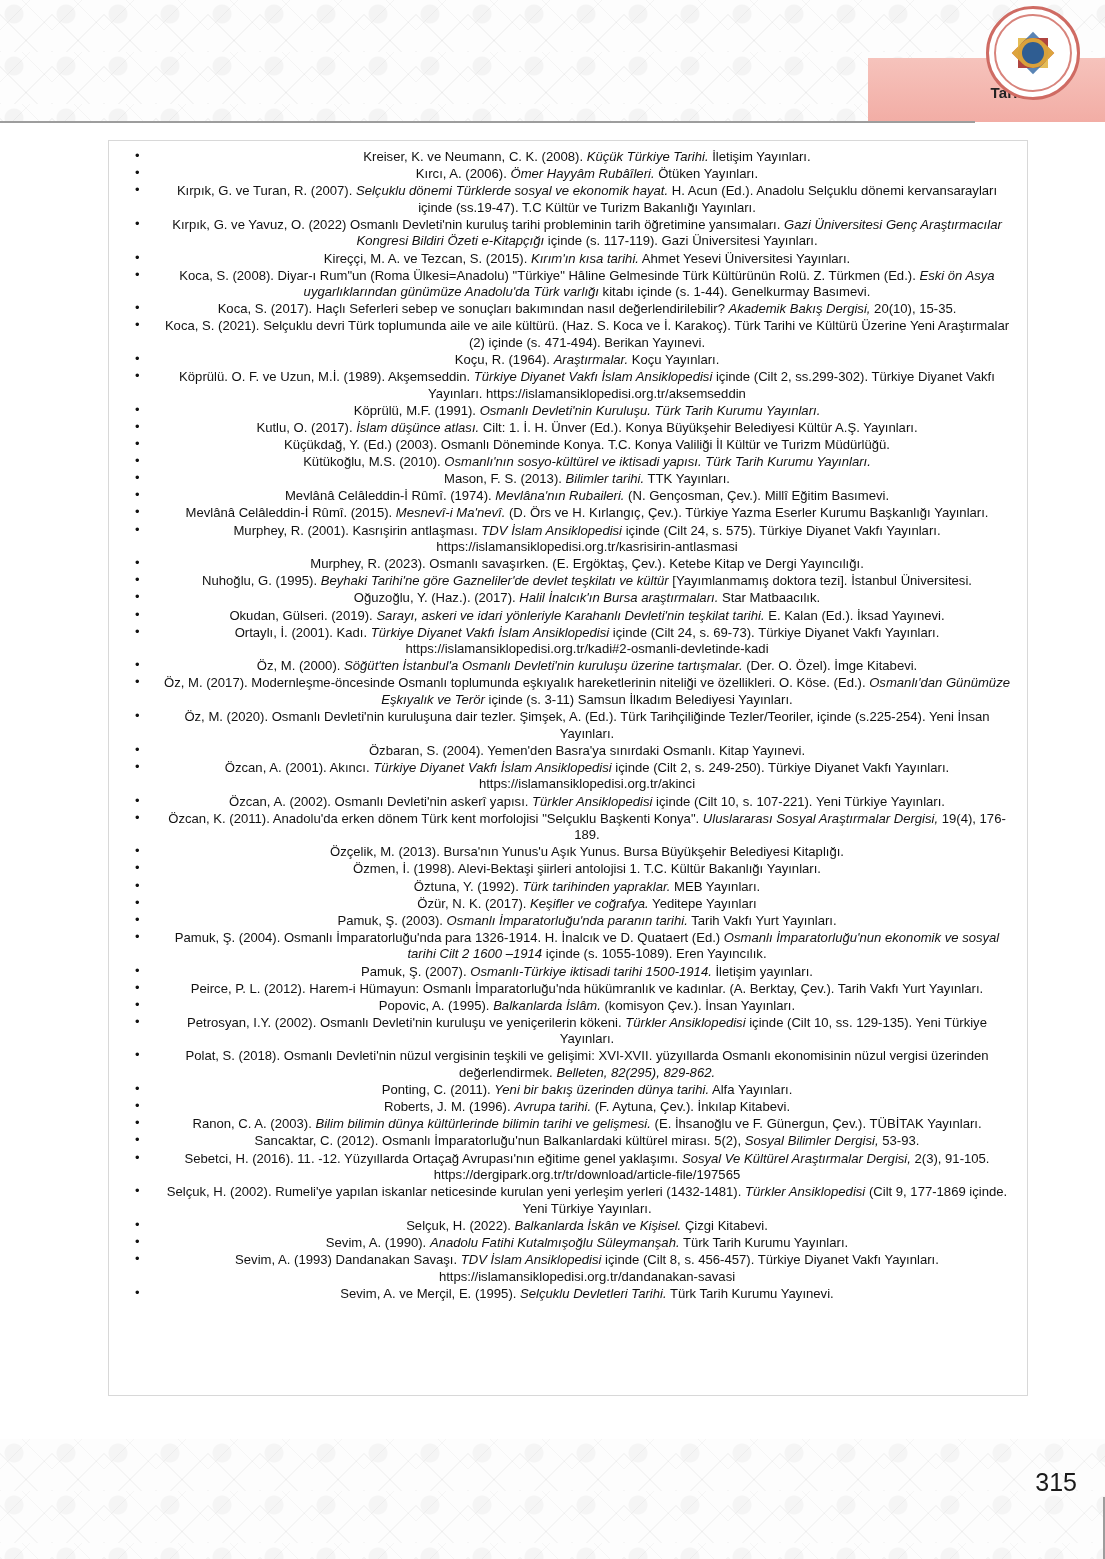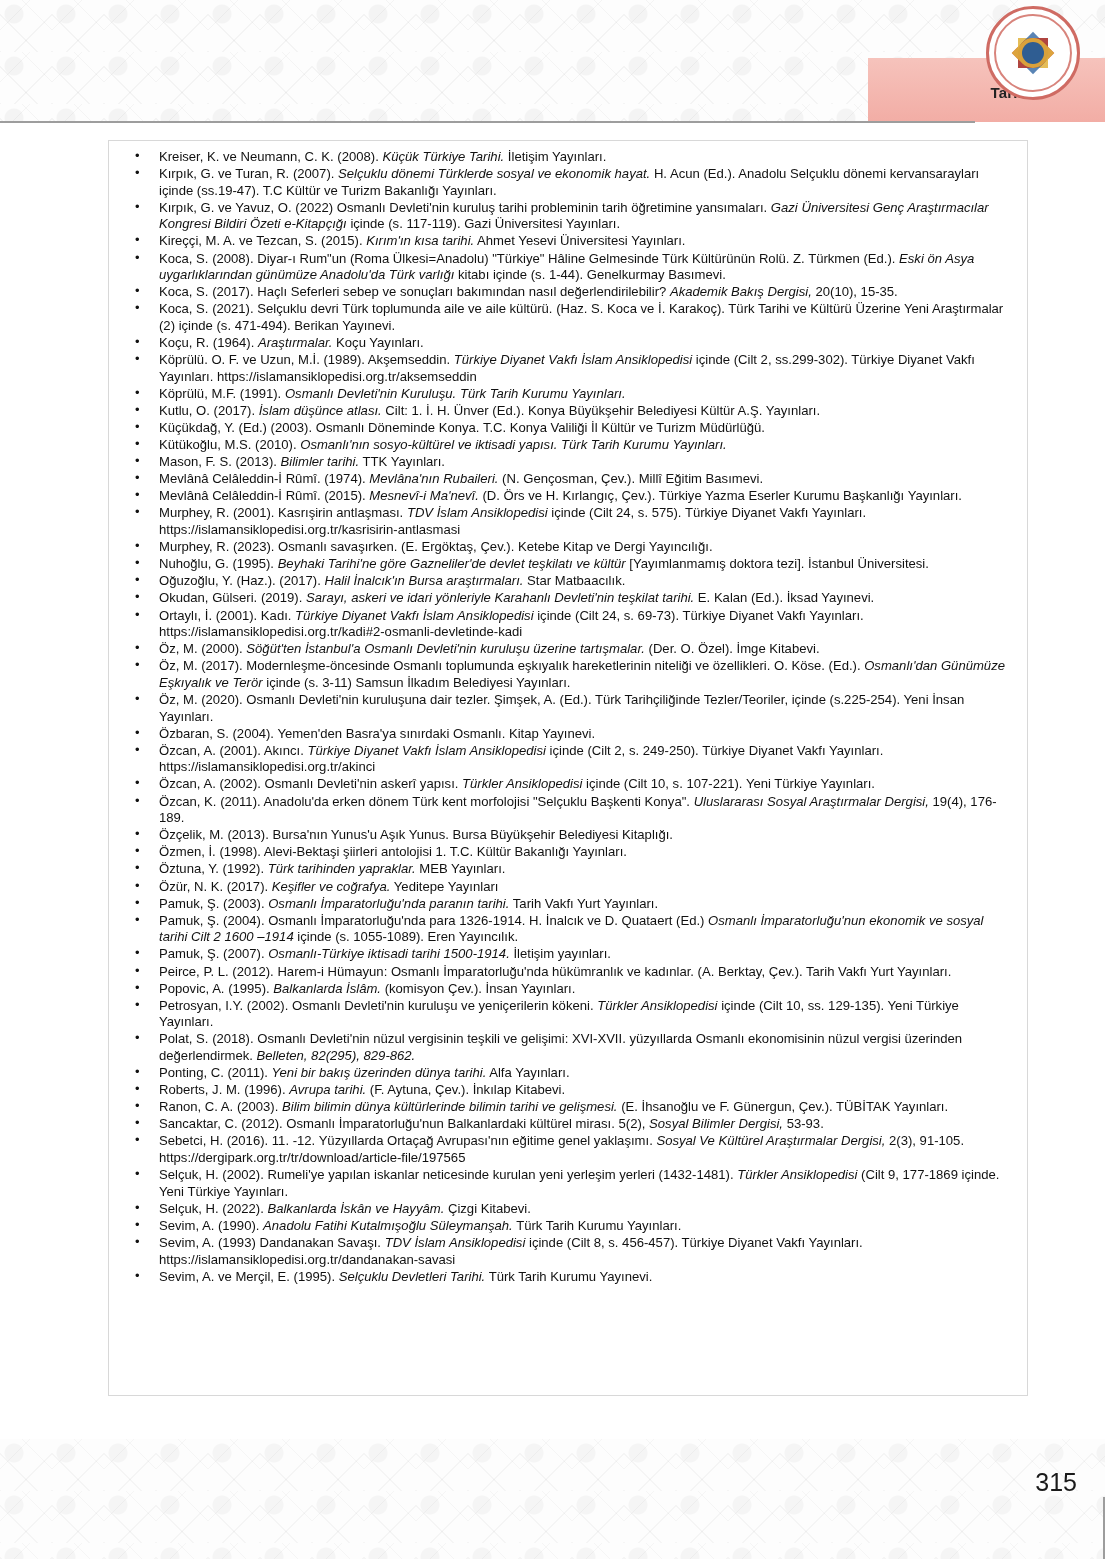--- a/index.html
+++ b/index.html
@@ -122,21 +122,21 @@
     margin: 0;
     padding: 0;
   }
   ul.refs li {
     position: relative;
     padding-left: 40px;
     margin: 0 0 0.5px 0;
     font-size: 13.1px;
     line-height: 16.6px;
     color: #111111;
-    text-align: left;
+    text-align: center;
   }
   ul.refs li::before {
     content: "•";
     position: absolute;
     left: 16px;
     top: -1px;
     font-size: 13px;
     color: #111;
   }
   ul.refs li i { font-style: italic; }
@@ -158,20 +158,21 @@
     <div class="petal p3" style="transform:rotate(90deg)"></div>
     <div class="petal" style="transform:rotate(135deg)"></div>
     <div class="petal p2" style="transform:rotate(180deg)"></div>
     <div class="petal p3" style="transform:rotate(225deg)"></div>
     <div class="core"></div>
   </div>
 
   <div class="refs-frame">
     <ul class="refs" id="ref-list">
         <li>Kreiser, K. ve Neumann, C. K. (2008). <i>Küçük Türkiye Tarihi.</i> İletişim Yayınları.</li>
+        <li>Kırcı, A. (2006). <i>Ömer Hayyâm Rubâîleri.</i> Ötüken Yayınları.</li>
         <li>Kırpık, G. ve Turan, R. (2007). <i>Selçuklu dönemi Türklerde sosyal ve ekonomik hayat.</i> H. Acun (Ed.). Anadolu Selçuklu dönemi kervansarayları içinde (ss.19-47). T.C Kültür ve Turizm Bakanlığı Yayınları.</li>
         <li>Kırpık, G. ve Yavuz, O. (2022) Osmanlı Devleti'nin kuruluş tarihi probleminin tarih öğretimine yansımaları. <i>Gazi Üniversitesi Genç Araştırmacılar Kongresi Bildiri Özeti e-Kitapçığı</i> içinde (s. 117-119). Gazi Üniversitesi Yayınları.</li>
         <li>Kireççi, M. A. ve Tezcan, S. (2015). <i>Kırım'ın kısa tarihi.</i> Ahmet Yesevi Üniversitesi Yayınları.</li>
         <li>Koca, S. (2008). Diyar-ı Rum"un (Roma Ülkesi=Anadolu) "Türkiye" Hâline Gelmesinde Türk Kültürünün Rolü. Z. Türkmen (Ed.). <i>Eski ön Asya uygarlıklarından günümüze Anadolu'da Türk varlığı</i> kitabı içinde (s. 1-44). Genelkurmay Basımevi.</li>
         <li>Koca, S. (2017). Haçlı Seferleri sebep ve sonuçları bakımından nasıl değerlendirilebilir? <i>Akademik Bakış Dergisi,</i> 20(10), 15-35.</li>
         <li>Koca, S. (2021). Selçuklu devri Türk toplumunda aile ve aile kültürü. (Haz.  S. Koca ve İ. Karakoç). Türk Tarihi ve Kültürü Üzerine Yeni Araştırmalar (2) içinde (s. 471-494). Berikan Yayınevi.</li>
         <li>Koçu, R. (1964). <i>Araştırmalar.</i> Koçu Yayınları.</li>
         <li>Köprülü. O. F. ve Uzun, M.İ. (1989). Akşemseddin. <i>Türkiye Diyanet Vakfı İslam Ansiklopedisi</i> içinde (Cilt 2, ss.299-302). Türkiye Diyanet Vakfı Yayınları. https://islamansiklopedisi.org.tr/aksemseddin</li>
         <li>Köprülü, M.F. (1991). <i>Osmanlı Devleti'nin Kuruluşu.  Türk Tarih Kurumu Yayınları.</i></li>
         <li>Kutlu, O. (2017). <i>İslam düşünce atlası.</i> Cilt: 1. İ. H. Ünver (Ed.).  Konya Büyükşehir Belediyesi Kültür A.Ş. Yayınları.</li>
@@ -203,21 +204,21 @@
         <li>Peirce, P. L. (2012). Harem-i Hümayun: Osmanlı İmparatorluğu'nda hükümranlık ve kadınlar. (A. Berktay, Çev.). Tarih Vakfı Yurt Yayınları.</li>
         <li>Popovic, A. (1995). <i>Balkanlarda İslâm.</i> (komisyon Çev.). İnsan Yayınları.</li>
         <li>Petrosyan, I.Y. (2002). Osmanlı Devleti'nin kuruluşu ve yeniçerilerin kökeni. <i>Türkler Ansiklopedisi</i> içinde (Cilt 10, ss. 129-135). Yeni Türkiye Yayınları.</li>
         <li>Polat, S. (2018). Osmanlı Devleti'nin nüzul vergisinin teşkili ve gelişimi: XVI-XVII. yüzyıllarda Osmanlı ekonomisinin nüzul vergisi üzerinden değerlendirmek. <i>Belleten, 82(295), 829-862.</i></li>
         <li>Ponting, C. (2011). <i>Yeni bir bakış üzerinden dünya tarihi.</i> Alfa Yayınları.</li>
         <li>Roberts, J. M. (1996). <i>Avrupa tarihi.</i> (F. Aytuna, Çev.). İnkılap Kitabevi.</li>
         <li>Ranon, C. A. (2003). <i>Bilim bilimin dünya kültürlerinde bilimin tarihi ve gelişmesi.</i> (E. İhsanoğlu ve F. Günergun, Çev.). TÜBİTAK Yayınları.</li>
         <li>Sancaktar, C. (2012). Osmanlı İmparatorluğu'nun Balkanlardaki kültürel mirası. 5(2), <i>Sosyal Bilimler Dergisi,</i> 53-93.</li>
         <li>Sebetci, H. (2016). 11. -12. Yüzyıllarda Ortaçağ Avrupası'nın eğitime genel yaklaşımı. <i>Sosyal Ve Kültürel Araştırmalar Dergisi,</i> 2(3), 91-105. https://dergipark.org.tr/tr/download/article-file/197565</li>
         <li>Selçuk, H. (2002). Rumeli'ye yapılan iskanlar neticesinde kurulan yeni yerleşim yerleri (1432-1481). <i>Türkler Ansiklopedisi</i> (Cilt 9, 177-1869 içinde. Yeni Türkiye Yayınları.</li>
-        <li>Selçuk, H. (2022). <i>Balkanlarda İskân ve Hayyâm.</i> Çizgi Kitabevi.</li>
+        <li>Selçuk, H. (2022). <i>Balkanlarda İskân ve Kişisel.</i> Çizgi Kitabevi.</li>
         <li>Sevim, A. (1990). <i>Anadolu Fatihi Kutalmışoğlu Süleymanşah.</i> Türk Tarih Kurumu Yayınları.</li>
         <li>Sevim, A. (1993) Dandanakan Savaşı. <i>TDV İslam Ansiklopedisi</i> içinde (Cilt 8, s. 456-457). Türkiye Diyanet Vakfı Yayınları. https://islamansiklopedisi.org.tr/dandanakan-savasi</li>
         <li>Sevim, A. ve Merçil, E. (1995). <i>Selçuklu Devletleri Tarihi.</i> Türk Tarih Kurumu Yayınevi.</li>
       </ul>
   </div>
 
   <div class="footer-band"></div>
   <div class="footer-rule"></div>
   <div class="page-number">315</div>
 

